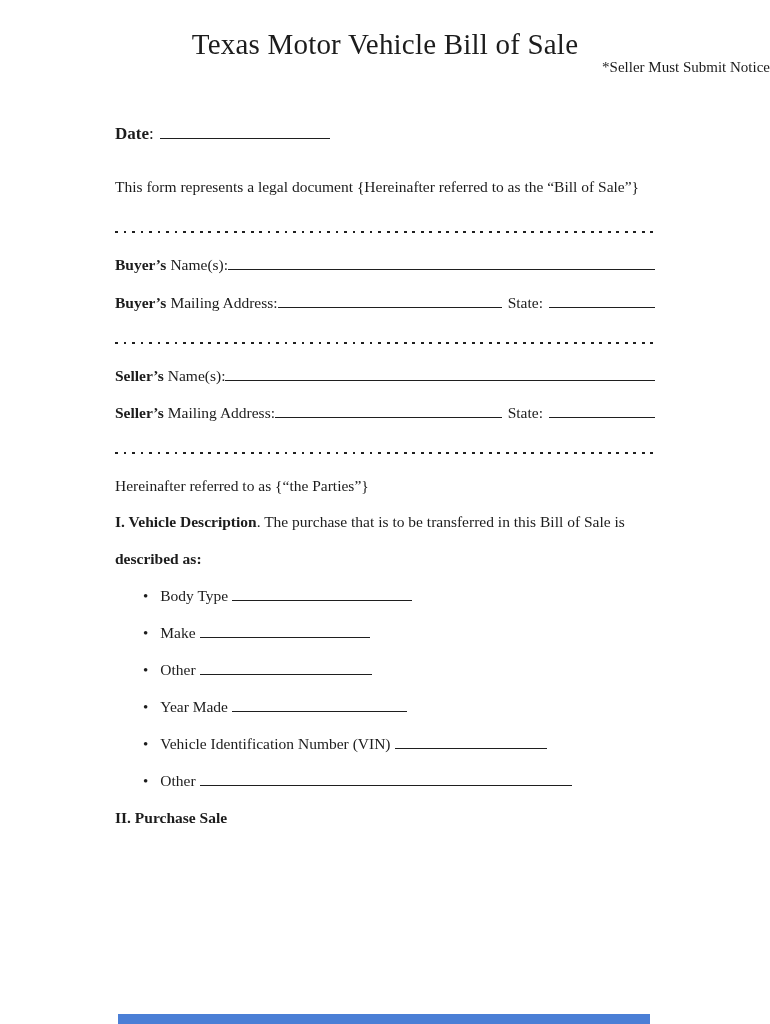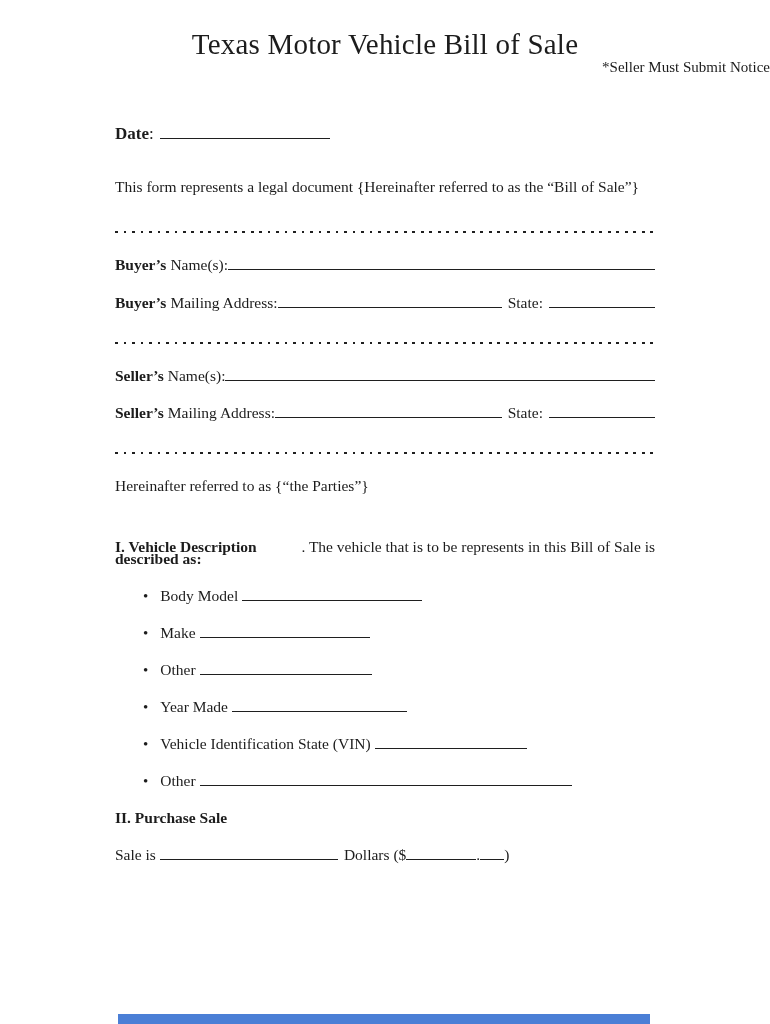--- a/index.html
+++ b/index.html
@@ -63,64 +63,55 @@
     <span class="ml4">Mailing Address:</span>
     <span class="blank fill"></span>
     <span class="ml6">State:</span>
     <span class="blank ml6" style="width:106px;"></span>
   </div>
 
   <div class="dash" style="top:452px;"></div>
 
   <div class="row" style="top:477px;">Hereinafter referred to as {“the Parties”}</div>
 
-  <div class="row" style="top:538px;justify-content:space-between;">
+  <div class="row" style="top:513px;">
     <span class="b">I. Vehicle Description</span>
-    <span>. The vehicle that is to be represents in this Bill of Sale is</span>
+    <span>. The purchase that is to be transferred in this Bill of Sale is</span>
   </div>
   <div class="row" style="top:550px;font-weight:bold;">described as:</div>
 
   <div class="row" style="top:587px;">
     <span class="dot">•</span>
-    <span>Body Model</span>
+    <span>Body Type</span>
     <span class="blank ml4" style="width:180px;"></span>
   </div>
   <div class="row" style="top:624px;">
     <span class="dot">•</span>
     <span>Make</span>
     <span class="blank ml4" style="width:170px;"></span>
   </div>
   <div class="row" style="top:661px;">
     <span class="dot">•</span>
     <span>Other</span>
     <span class="blank ml4" style="width:172px;"></span>
   </div>
   <div class="row" style="top:698px;">
     <span class="dot">•</span>
     <span>Year Made</span>
     <span class="blank ml4" style="width:175px;"></span>
   </div>
   <div class="row" style="top:735px;">
     <span class="dot">•</span>
-    <span>Vehicle Identification State (VIN)</span>
+    <span>Vehicle Identification Number (VIN)</span>
     <span class="blank ml4" style="width:152px;"></span>
   </div>
   <div class="row" style="top:772px;">
     <span class="dot">•</span>
     <span>Other</span>
     <span class="blank ml4" style="width:372px;"></span>
   </div>
 
   <div class="row" style="top:809px;">
     <span class="b">II. Purchase Sale</span>
   </div>
-  <div class="row" style="top:846px;">
-    <span>Sale is</span>
-    <span class="blank ml4" style="width:178px;"></span>
-    <span class="ml6">Dollars ($</span>
-    <span class="blank" style="width:70px;"></span>
-    <span>.</span>
-    <span class="blank" style="width:24px;"></span>
-    <span>)</span>
-  </div>
 
   <div class="bar" style="background: rgb(75, 127, 214);"></div>
 </div>
 
 </body></html>

